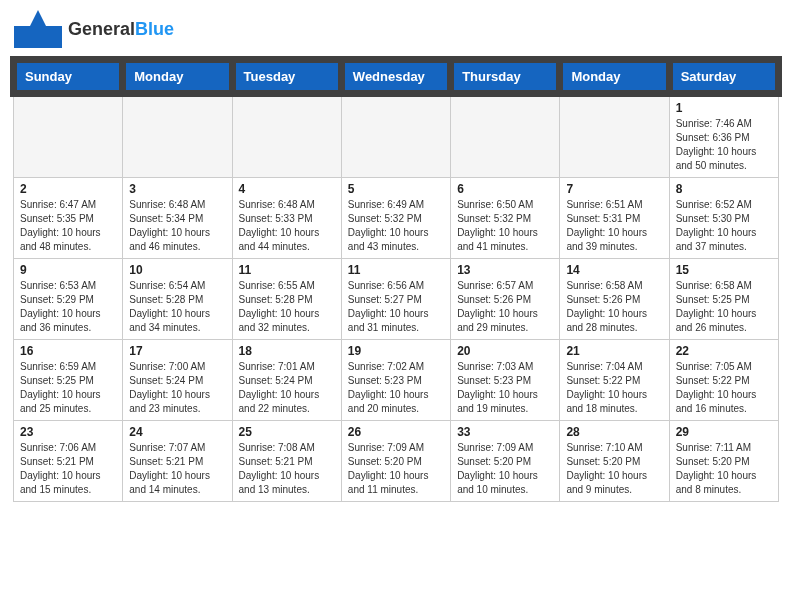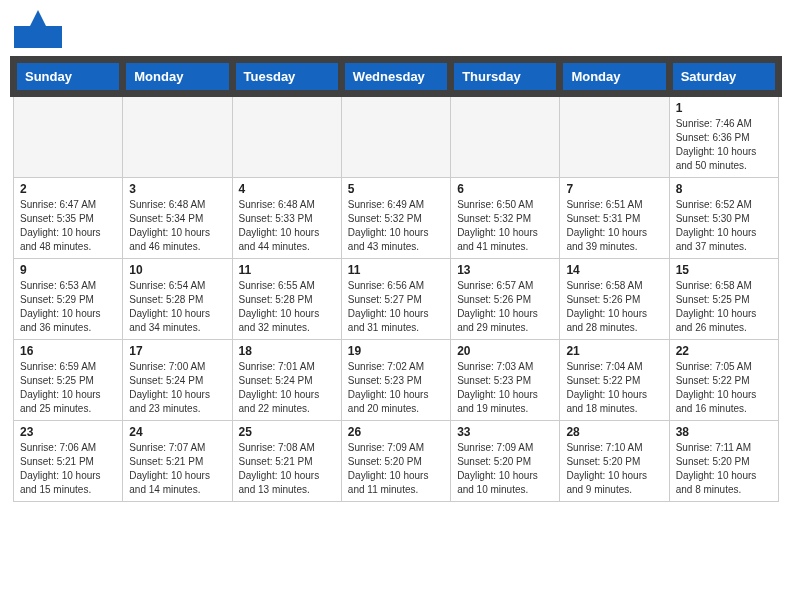--- a/index.html
+++ b/index.html
@@ -84,20 +84,23 @@
 
 <div class="header">
   <div class="logo">
     <div style="display:flex; align-items:center; gap:6px;">
       <div style="position:relative; width:48px; height:38px;">
 
         <div style="position:absolute; bottom:0; left:0; width:48px; height:22px; background:#1565C0;"></div>
 
         <div style="position:absolute; top:0; left:14px; width:0; height:0; border-left:10px solid transparent; border-right:10px solid transparent; border-bottom:20px solid #1565C0;"></div>
       </div>
+      <div>
+        <span style="font-size:18px; font-weight:bold; color:#333;">General<span style="color:#2196F3;">Blue</span></span>
+      </div>
     </div>
   </div>
   <div class="title-area">
     <div class="main-title"></div>
     <div class="subtitle"></div>
   </div>
 </div>
 
 <table class="calendar">
   <thead>
@@ -233,18 +236,18 @@
         </td>
         <td>
           <span class="day-number">33</span>
           <div class="day-info">Sunrise: 7:09 AM<br>Sunset: 5:20 PM<br>Daylight: 10 hours and 10 minutes.</div>
         </td>
         <td>
           <span class="day-number">28</span>
           <div class="day-info">Sunrise: 7:10 AM<br>Sunset: 5:20 PM<br>Daylight: 10 hours and 9 minutes.</div>
         </td>
         <td>
-          <span class="day-number">38</span>
+          <span class="day-number">29</span>
           <div class="day-info">Sunrise: 7:11 AM<br>Sunset: 5:20 PM<br>Daylight: 10 hours and 8 minutes.</div>
         </td>
       </tr>
     </tbody>
 </table>
 
 </body></html>

